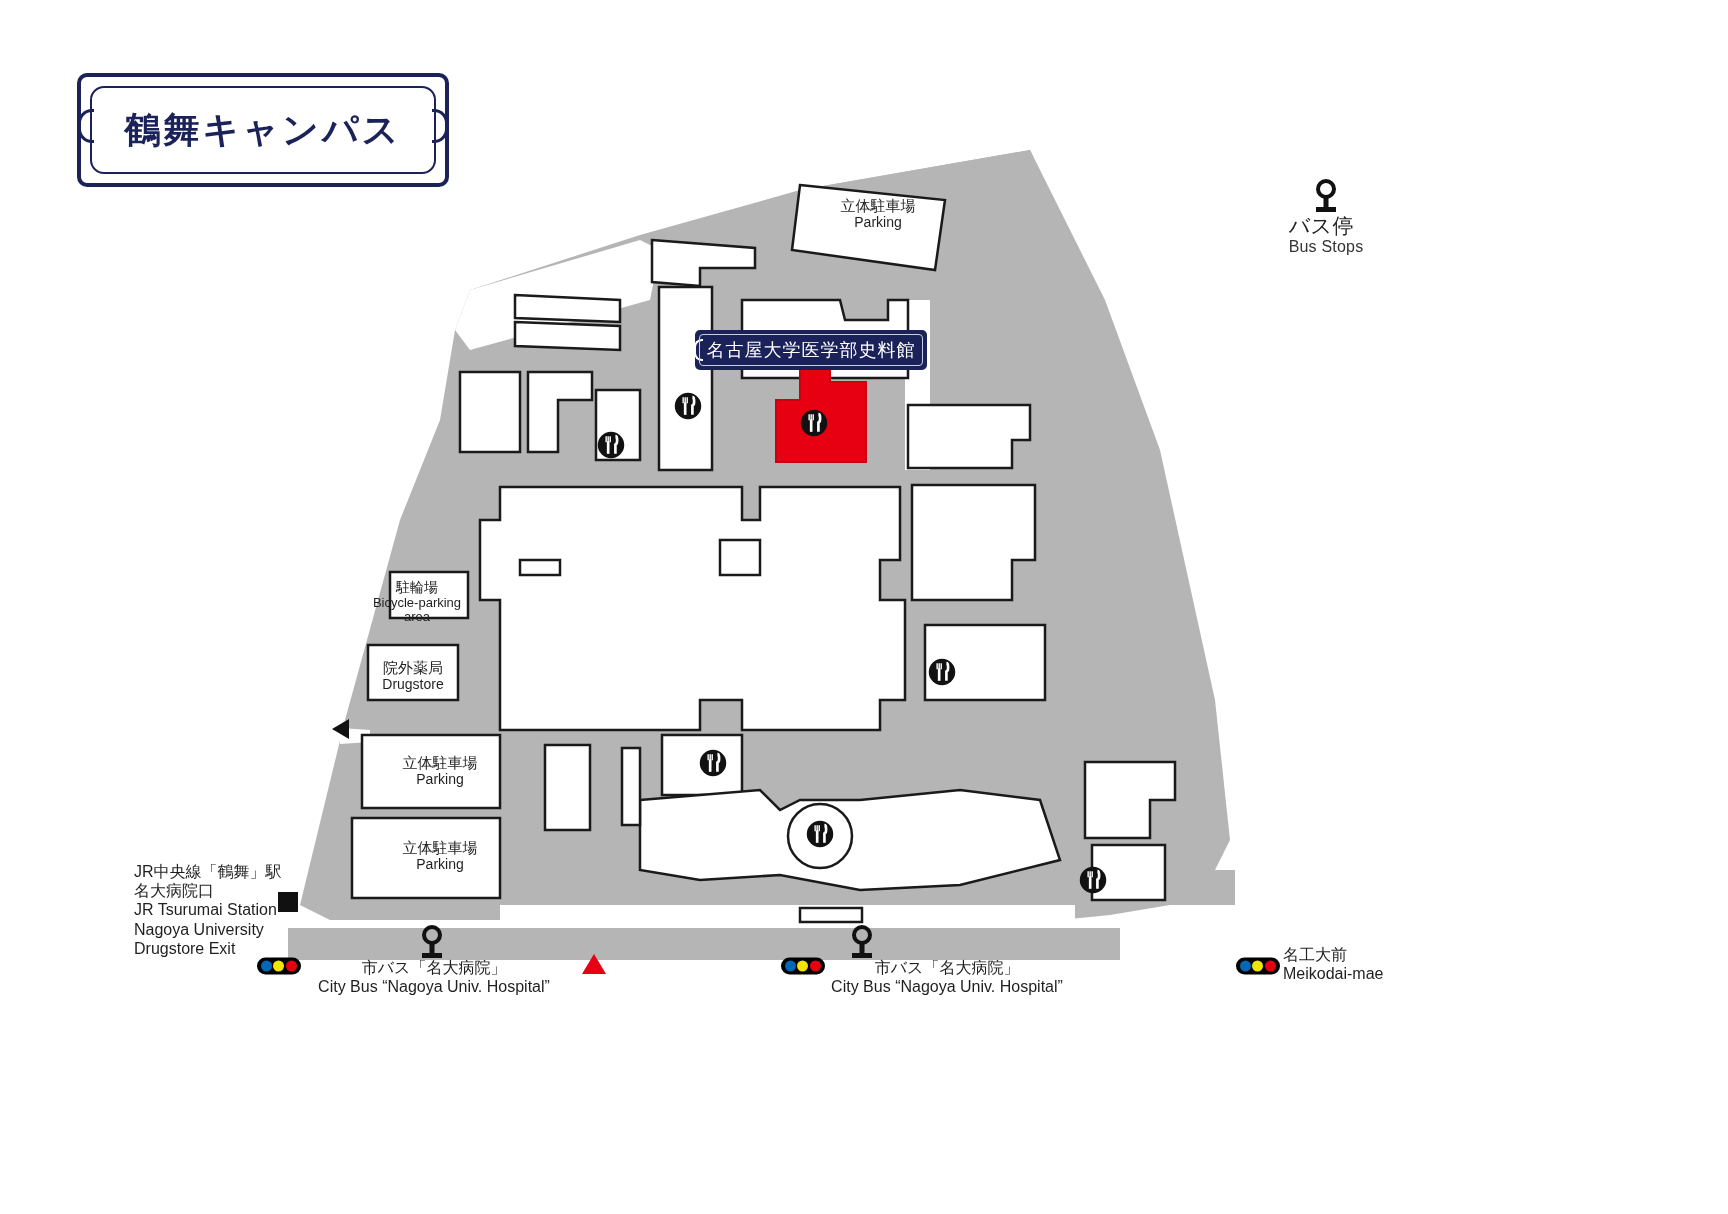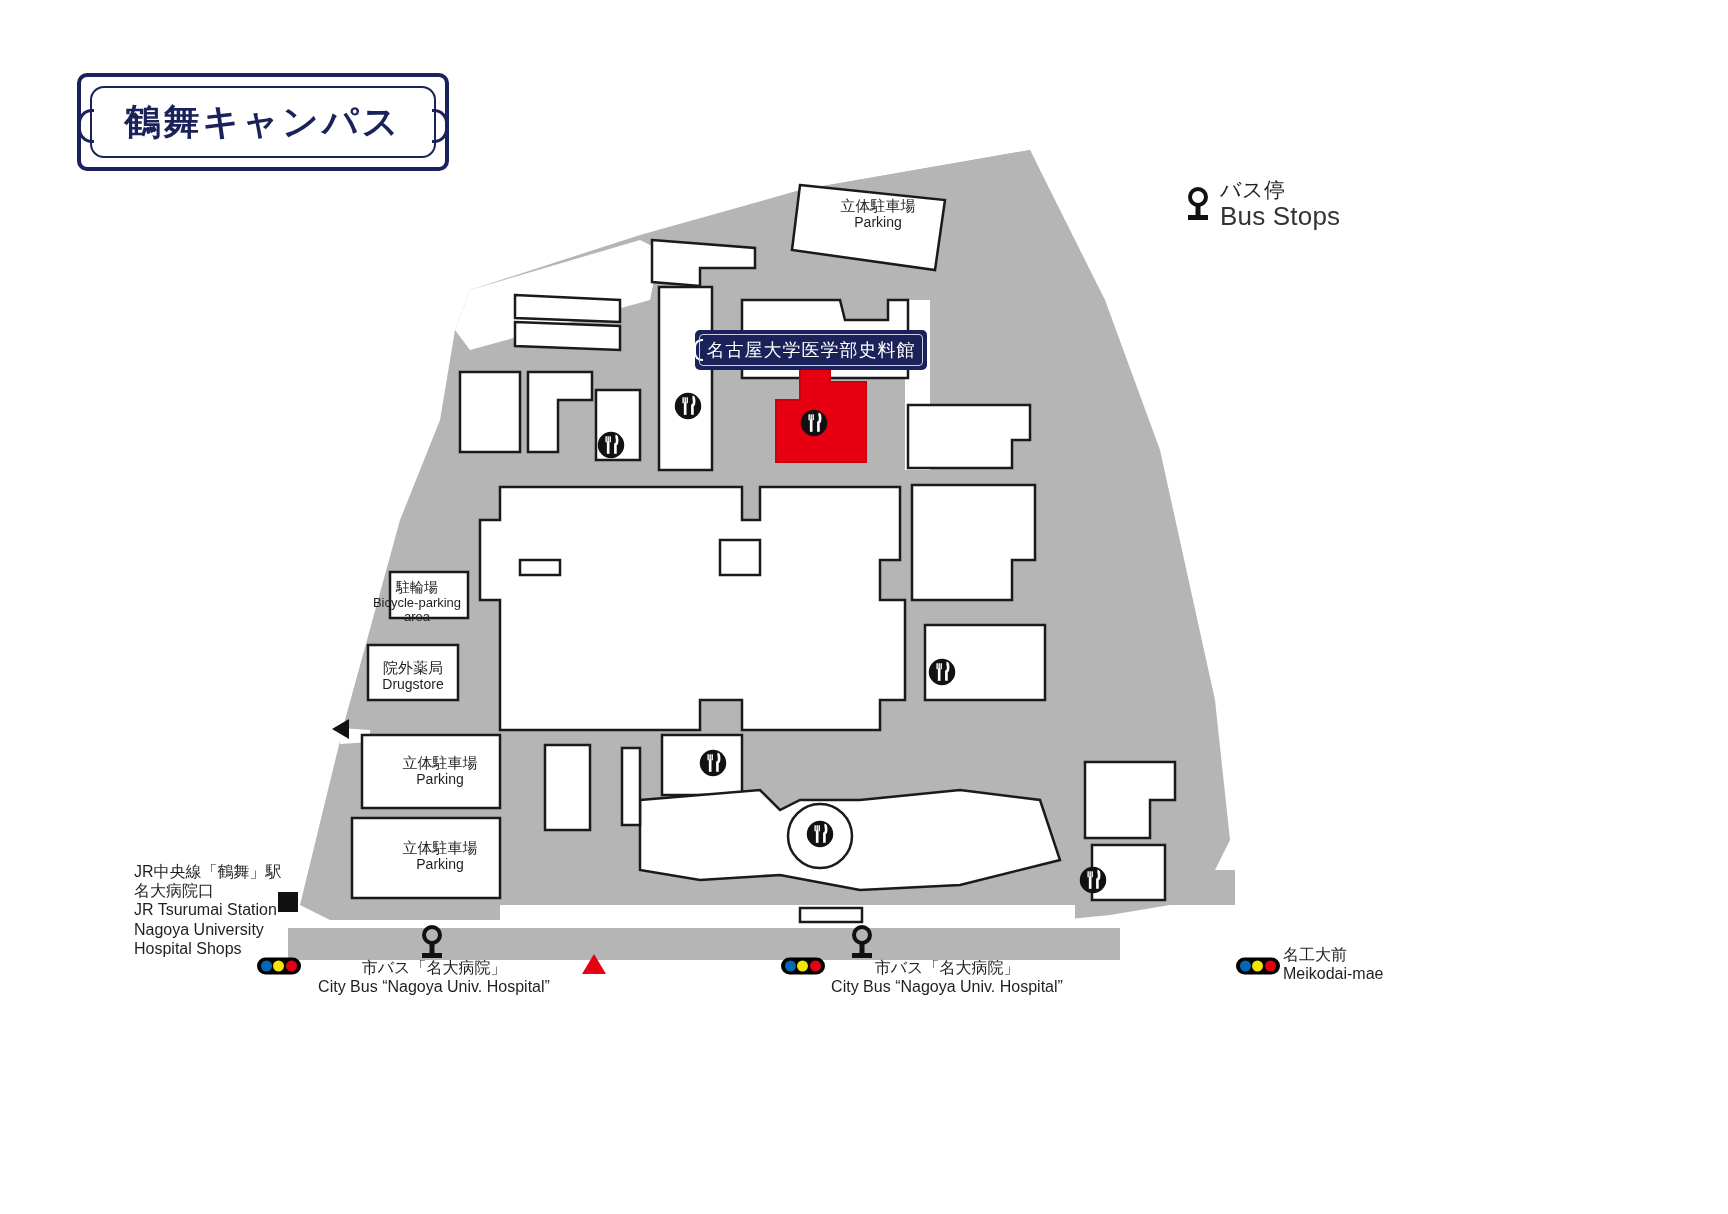--- a/index.html
+++ b/index.html
@@ -27,21 +27,21 @@
     width: 1728px;
     height: 1214px;
   }
 
   
   .title-plaque {
     position: absolute;
     left: 77px;
     top: 73px;
     width: 372px;
-    height: 98px;
+    height: 114px;
     border: 4px solid #1b2259;
     border-radius: 10px;
     background: #ffffff;
     box-sizing: border-box;
   }
   .title-plaque-inner {
     position: absolute;
     left: 9px; top: 9px; right: 9px; bottom: 9px;
     border: 2px solid #1b2259;
     border-radius: 14px;
@@ -73,37 +73,38 @@
   .legend {
     position: absolute;
     left: 1176px;
     top: 178px;
     width: 300px;
   }
   .legend-row {
     display: flex;
     align-items: center;
     margin-bottom: 11px;
+    flex-direction: column;
   }
   .legend-icon {
     width: 44px;
     min-width: 44px;
     display: flex;
     align-items: center;
     justify-content: center;
   }
   .legend-label { line-height: 1.12; }
   .legend-ja {
     font-size: 21px;
     color: #222;
     white-space: nowrap;
     letter-spacing: 0.5px;
   }
   .legend-en {
-    font-size: 26px;
+    font-size: 16px;
     color: #333;
     white-space: nowrap;
     letter-spacing: 0.2px;
   }
 
   
   .map-label {
     position: absolute;
     text-align: center;
     line-height: 1.12;
@@ -442,21 +443,21 @@
       <span style="background:#e60012"></span>
   </div>
 
   <div class="sq-marker" style="left:288px; top:902px;"></div>
 
   <div class="anno right-align" style="left:134px; top:862px; width:140px;">
     <div>JR中央線「鶴舞」駅</div>
     <div>名大病院口</div>
     <div>JR Tsurumai Station</div>
     <div>Nagoya University</div>
-    <div>Hospital Shops</div>
+    <div>Drugstore Exit</div>
   </div>
 
   <div class="anno center-align" style="left:434px; top:958px;">
     <div>市バス「名大病院」</div>
     <div>City Bus “Nagoya Univ. Hospital”</div>
   </div>
 
   <div class="anno center-align" style="left:947px; top:958px;">
     <div>市バス「名大病院」</div>
     <div>City Bus “Nagoya Univ. Hospital”</div>

